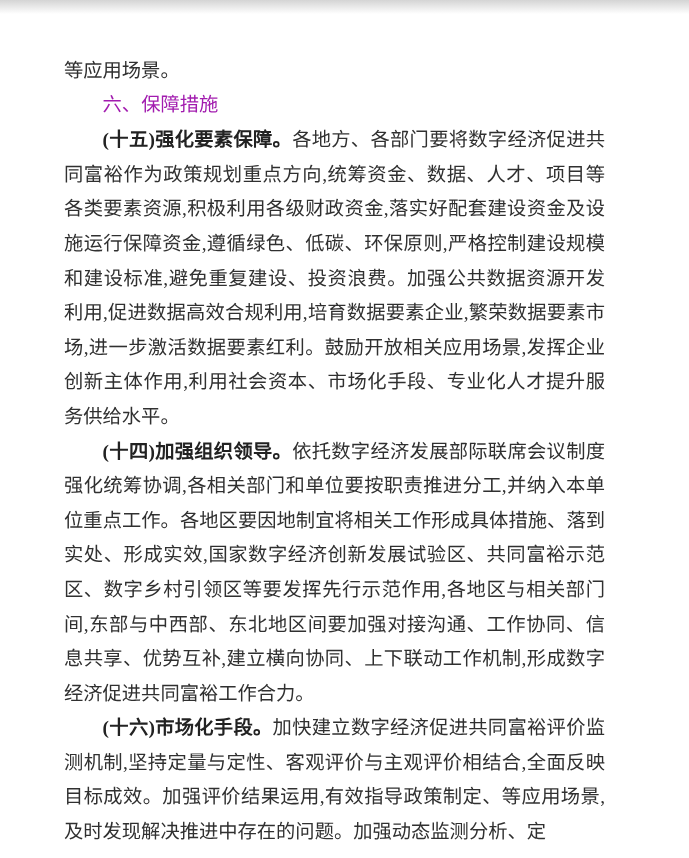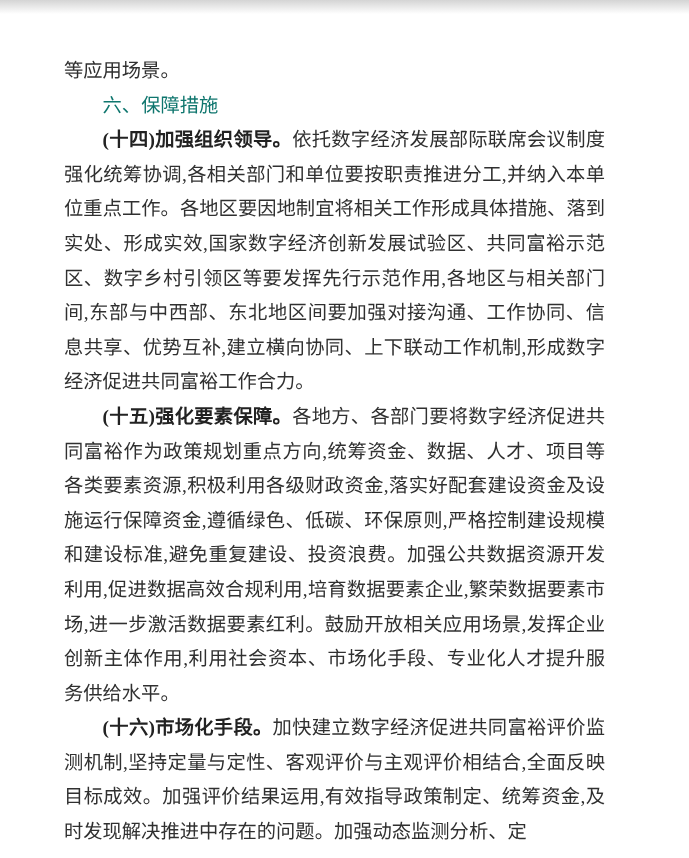--- a/index.html
+++ b/index.html
@@ -39,23 +39,23 @@
     line-height: 34.6px;
     font-weight: normal;
     letter-spacing: 0;
   }
   .continuation {
     text-indent: 0;
     text-align: left;
   }
   .section-heading {
     text-indent: 2em;
-    font-family: Liberation Serif, serif;
+    font-family: Liberation Mono, monospace;
     font-weight: 700;
-    color: #0f766e;
+    color: #a21caf;
   }
   .para {
     text-indent: 2em;
     text-align: justify;
   }
   .para .label {
     font-weight: 700;
     color: #222222;
   }
 </style>
@@ -63,20 +63,20 @@
 <body>
 
 <div class="page">
   <div class="page-top-shade"></div>
   <div class="content">
 
     <p class="continuation">等应用场景。</p>
 
     <h2 class="section-heading">六、保障措施</h2>
 
+    <p class="para"><span class="label">(十五)强化要素保障。</span><span>各地方、各部门要将数字经济促进共同富裕作为政策规划重点方向,统筹资金、数据、人才、项目等各类要素资源,积极利用各级财政资金,落实好配套建设资金及设施运行保障资金,遵循绿色、低碳、环保原则,严格控制建设规模和建设标准,避免重复建设、投资浪费。加强公共数据资源开发利用,促进数据高效合规利用,培育数据要素企业,繁荣数据要素市场,进一步激活数据要素红利。鼓励开放相关应用场景,发挥企业创新主体作用,利用社会资本、市场化手段、专业化人才提升服务供给水平。</span></p>
+
     <p class="para"><span class="label">(十四)加强组织领导。</span><span>依托数字经济发展部际联席会议制度强化统筹协调,各相关部门和单位要按职责推进分工,并纳入本单位重点工作。各地区要因地制宜将相关工作形成具体措施、落到实处、形成实效,国家数字经济创新发展试验区、共同富裕示范区、数字乡村引领区等要发挥先行示范作用,各地区与相关部门间,东部与中西部、东北地区间要加强对接沟通、工作协同、信息共享、优势互补,建立横向协同、上下联动工作机制,形成数字经济促进共同富裕工作合力。</span></p>
 
-    <p class="para"><span class="label">(十五)强化要素保障。</span><span>各地方、各部门要将数字经济促进共同富裕作为政策规划重点方向,统筹资金、数据、人才、项目等各类要素资源,积极利用各级财政资金,落实好配套建设资金及设施运行保障资金,遵循绿色、低碳、环保原则,严格控制建设规模和建设标准,避免重复建设、投资浪费。加强公共数据资源开发利用,促进数据高效合规利用,培育数据要素企业,繁荣数据要素市场,进一步激活数据要素红利。鼓励开放相关应用场景,发挥企业创新主体作用,利用社会资本、市场化手段、专业化人才提升服务供给水平。</span></p>
-
-    <p class="para"><span class="label">(十六)市场化手段。</span><span>加快建立数字经济促进共同富裕评价监测机制,坚持定量与定性、客观评价与主观评价相结合,全面反映目标成效。加强评价结果运用,有效指导政策制定、统筹资金,及时发现解决推进中存在的问题。加强动态监测分析、定</span></p>
+    <p class="para"><span class="label">(十六)市场化手段。</span><span>加快建立数字经济促进共同富裕评价监测机制,坚持定量与定性、客观评价与主观评价相结合,全面反映目标成效。加强评价结果运用,有效指导政策制定、等应用场景,及时发现解决推进中存在的问题。加强动态监测分析、定</span></p>
 
   </div>
 </div>
 
 </body></html>

